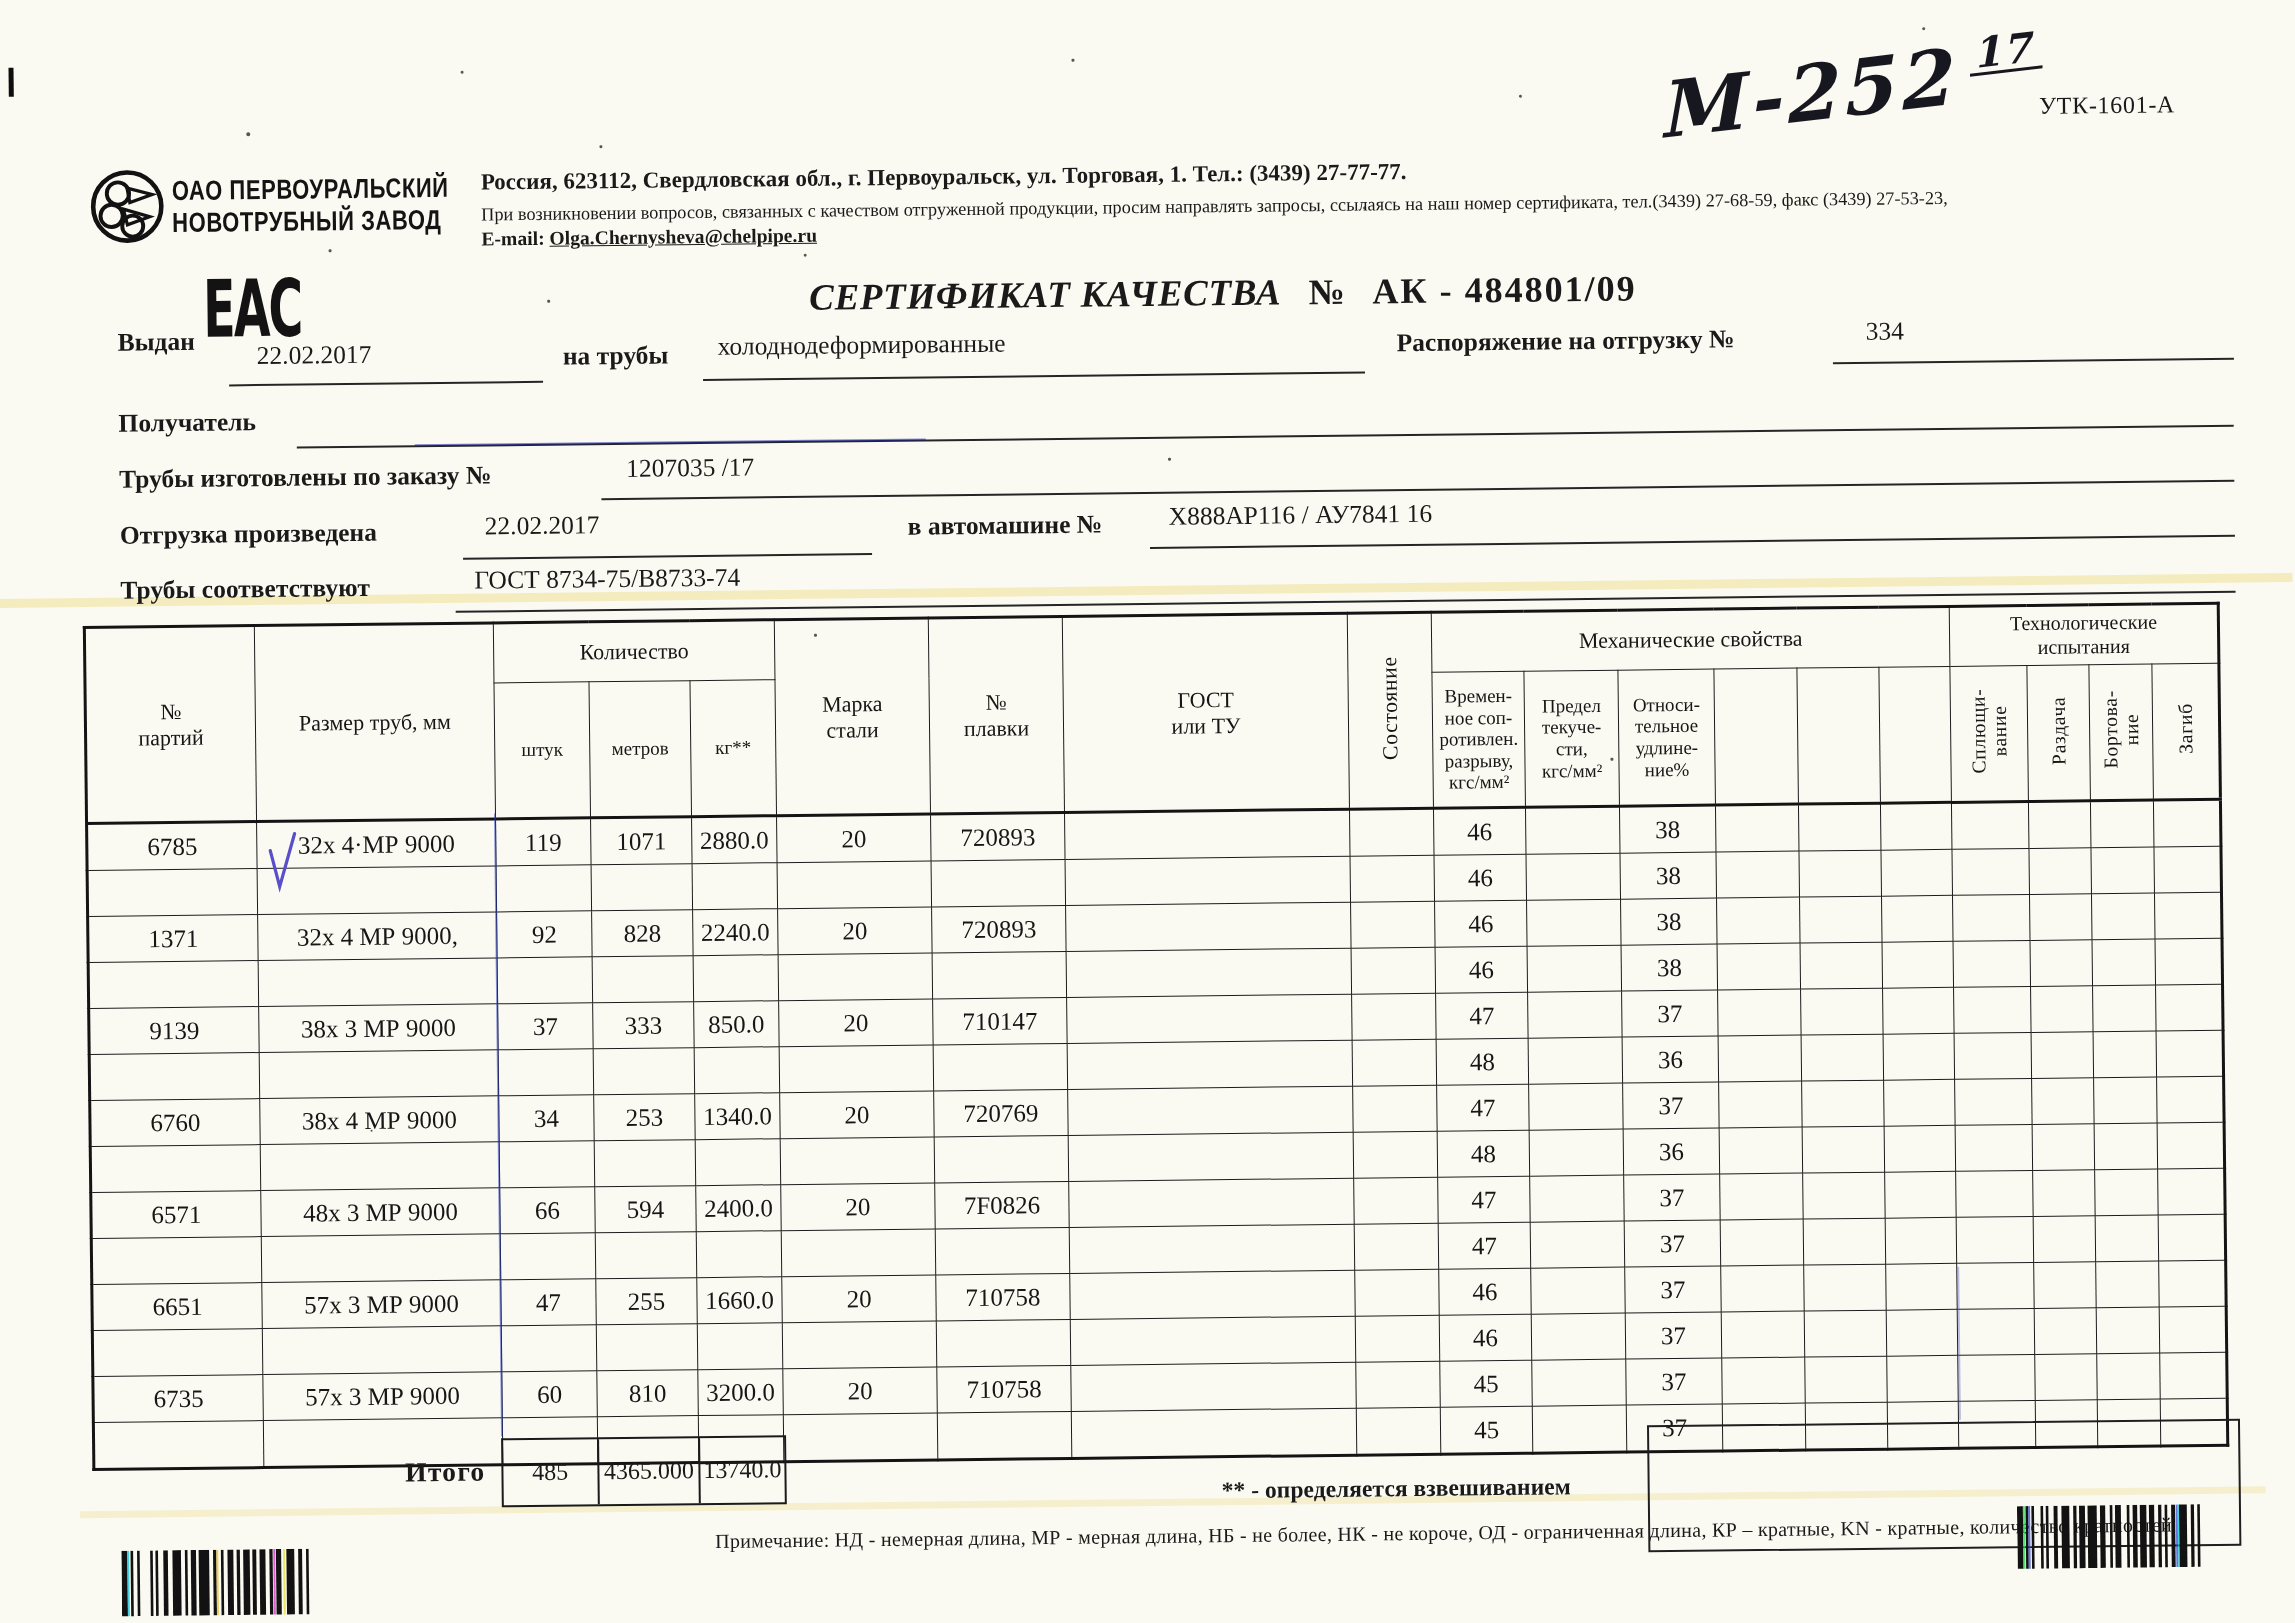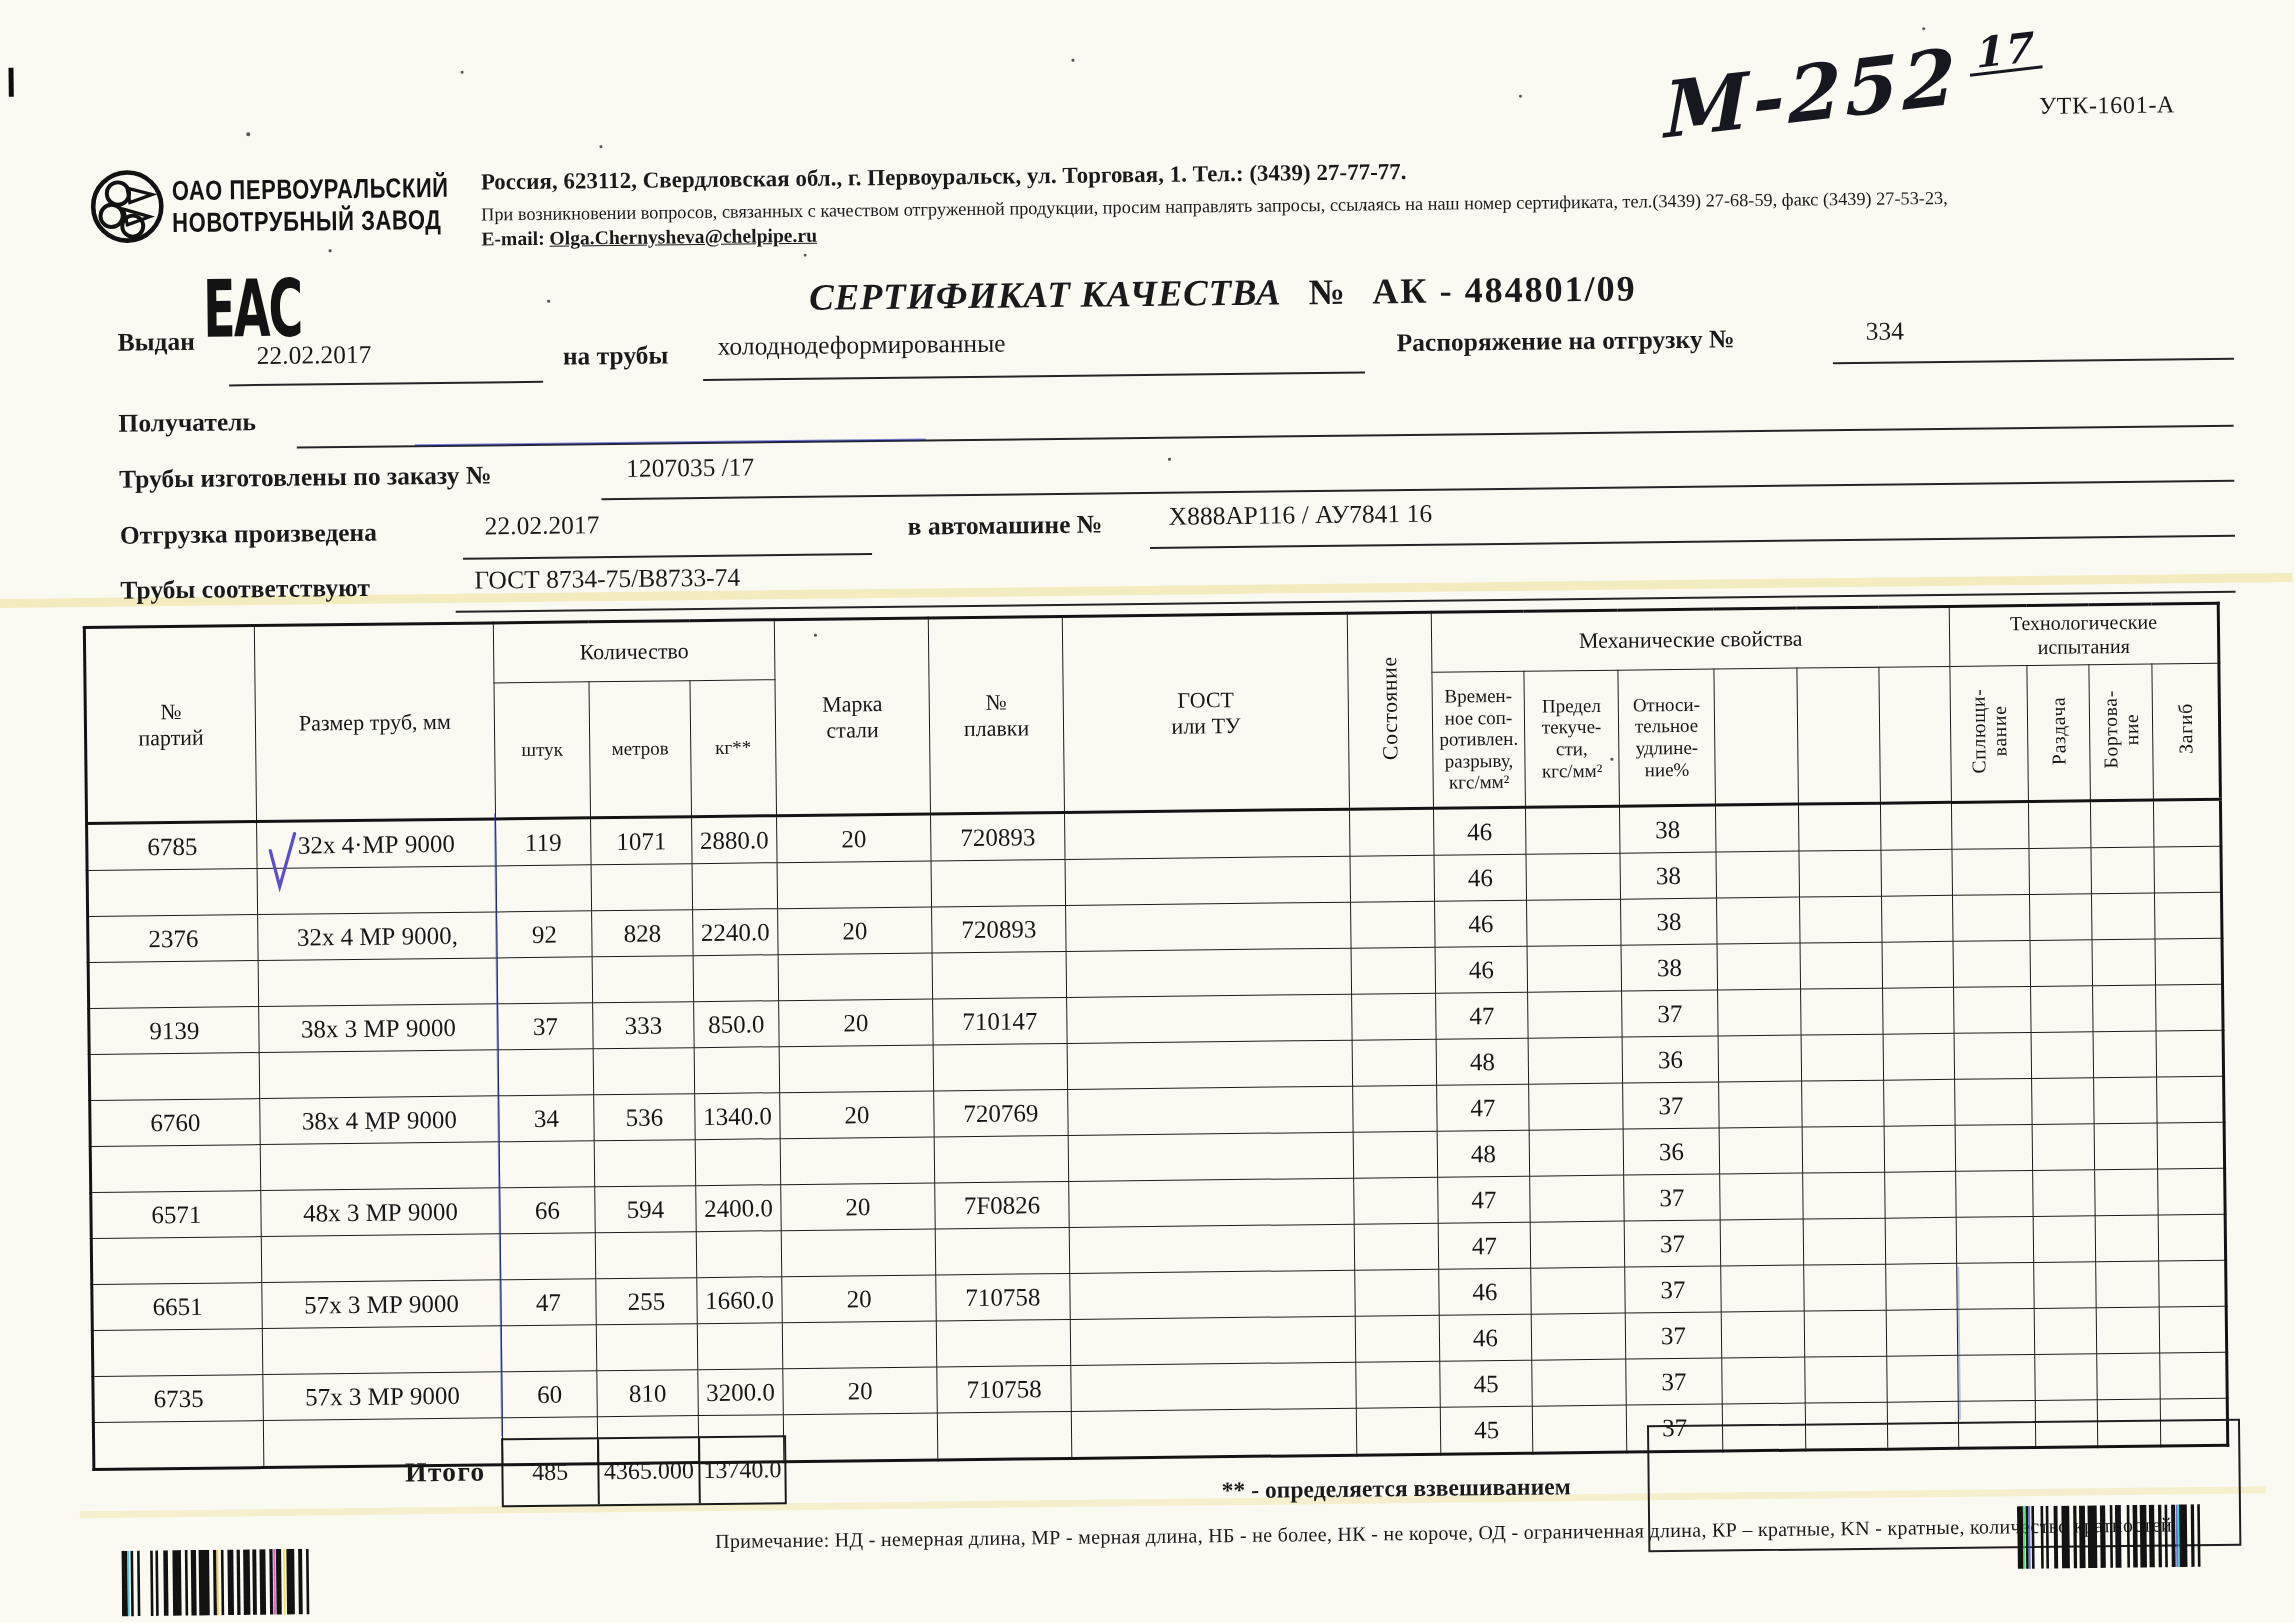--- a/index.html
+++ b/index.html
@@ -273,21 +273,21 @@
           <td class="cell-elong"><span>38</span></td>
           <td class="cell-x1"></td>
           <td class="cell-x2"></td>
           <td class="cell-x3"></td>
           <td class="cell-t1"></td>
           <td class="cell-t2"></td>
           <td class="cell-t3"></td>
           <td class="cell-t4"></td>
         </tr>
         <tr>
-          <td class="cell-batch"><span>2376</span></td>
+          <td class="cell-batch"><span>1371</span></td>
           <td class="cell-size"><span>32х 4 МР 9000,</span></td>
           <td class="cell-pcs"><span>92</span></td>
           <td class="cell-m"><span>828</span></td>
           <td class="cell-kg"><span>2240.0</span></td>
           <td class="cell-steel"><span>20</span></td>
           <td class="cell-heat"><span>720893</span></td>
           <td class="cell-gost"></td>
           <td class="cell-state"></td>
           <td class="cell-tensile"><span>46</span></td>
           <td class="cell-yield"></td>
@@ -360,21 +360,21 @@
           <td class="cell-x3"></td>
           <td class="cell-t1"></td>
           <td class="cell-t2"></td>
           <td class="cell-t3"></td>
           <td class="cell-t4"></td>
         </tr>
         <tr>
           <td class="cell-batch"><span>6760</span></td>
           <td class="cell-size"><span>38х 4 МР 9000</span></td>
           <td class="cell-pcs"><span>34</span></td>
-          <td class="cell-m"><span>536</span></td>
+          <td class="cell-m"><span>253</span></td>
           <td class="cell-kg"><span>1340.0</span></td>
           <td class="cell-steel"><span>20</span></td>
           <td class="cell-heat"><span>720769</span></td>
           <td class="cell-gost"></td>
           <td class="cell-state"></td>
           <td class="cell-tensile"><span>47</span></td>
           <td class="cell-yield"></td>
           <td class="cell-elong"><span>37</span></td>
           <td class="cell-x1"></td>
           <td class="cell-x2"></td>

